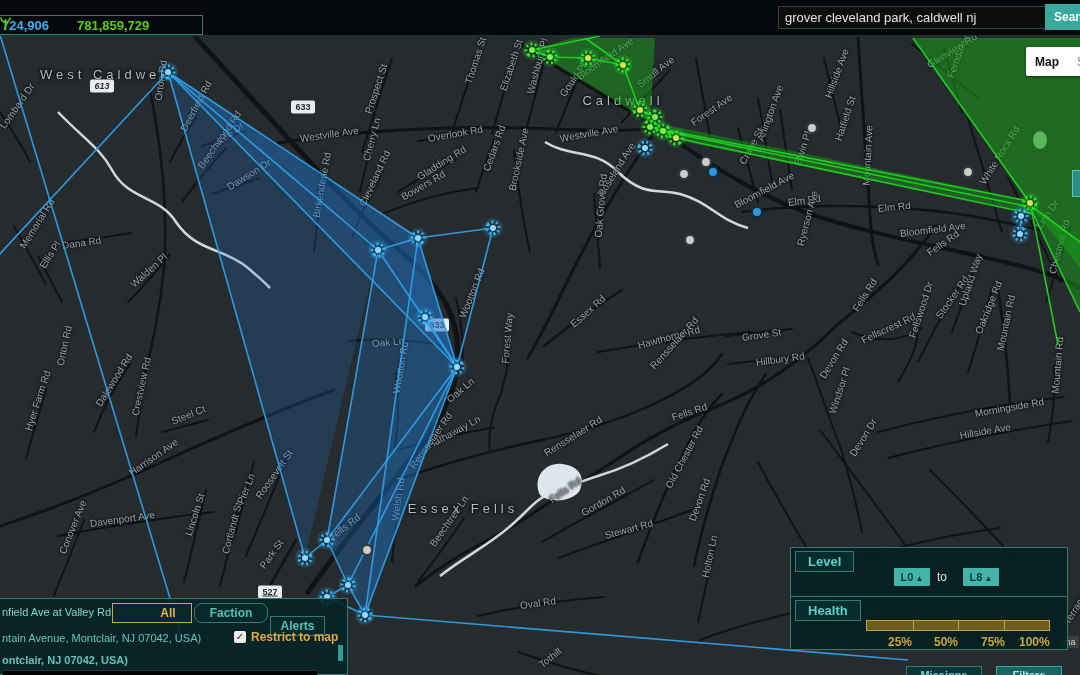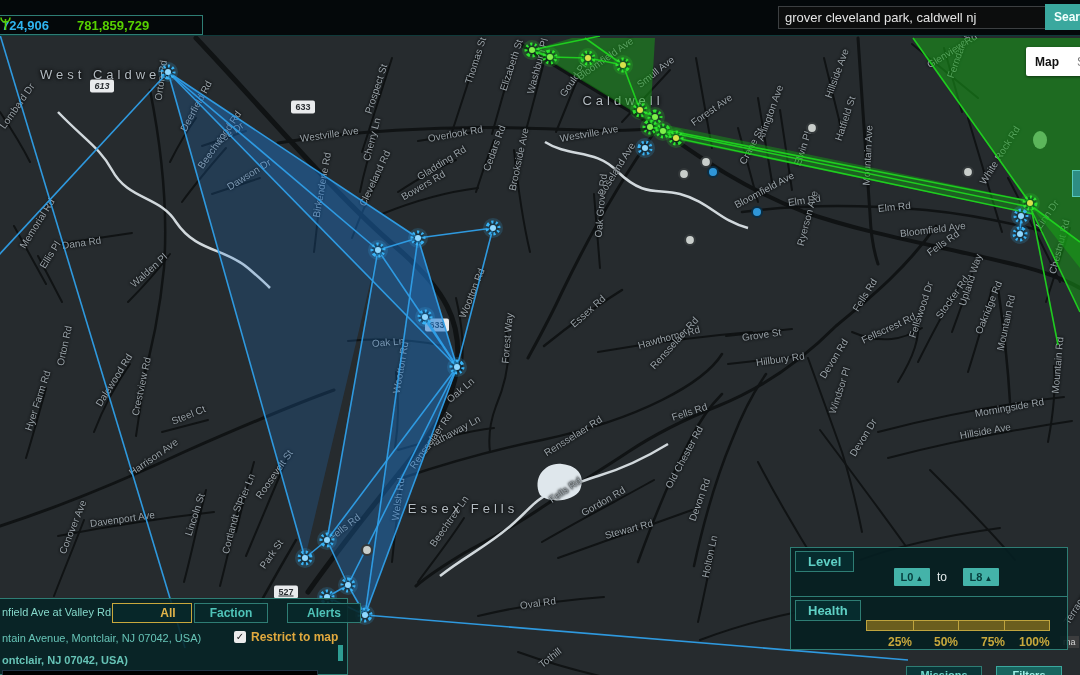--- a/index.html
+++ b/index.html
@@ -31,22 +31,22 @@
   .maptype .mt{font-size:12px;padding:0 9px;color:#7a7a7a;white-space:nowrap;}
   .maptype .mt.sel{color:#111;font-weight:bold;}
   .maptype .div{width:1px;height:18px;background:#d8d8d8;}
   .edgechip{position:absolute;left:1072px;top:170px;width:8px;height:25px;background:#2e8d84;border:1px solid #57c9bd;z-index:24;}
   
   .comm{position:absolute;left:0;top:598px;width:348px;height:77px;background:rgba(6,35,37,.88);
     border:1px solid #2e7d74;border-left:none;box-sizing:border-box;z-index:32;}
   .tab{position:absolute;top:4px;height:20px;box-sizing:border-box;border:1px solid #2e7d74;background:rgba(8,40,42,.9);
     color:#4fc3b8;font-size:12px;font-weight:bold;text-align:center;line-height:18px;}
   .tab.all{left:112px;width:80px;border-color:#c8a83c;color:#e3b54a;padding-left:32px;}
-  .tab.faction{left:194px;width:74px;}
-  .tab.alerts{left:287px;width:74px;}
+  .tab.faction{left:194px;width:74px;border-radius:8px;}
+  .tab.alerts{left:270px;width:55px;margin-top:13px;}
   .msg{position:absolute;font-size:11px;color:#66c3b6;white-space:nowrap;}
   .msg.first{color:#8adcCe;color:#85d8ca;}
   .restrict{position:absolute;left:234px;top:31px;display:flex;align-items:center;gap:5px;}
   .cbx{width:12px;height:12px;background:#ececec;border-radius:2px;color:#1b1b1b;font-size:10px;
     line-height:12px;text-align:center;font-weight:bold;}
   .restrict span.lbl{color:#e0a93e;font-size:12px;font-weight:bold;}
   .scrollthumb{position:absolute;right:4px;top:46px;width:5px;height:16px;background:#2e9d93;}
   .comm-input{position:absolute;left:2px;top:71px;width:314px;height:10px;background:#000;border:1px solid #234;}
   
   .fpanel{position:absolute;left:790px;top:547px;width:278px;height:103px;background:rgba(5,31,33,.9);
@@ -273,21 +273,21 @@
       <span class="street" style="left: 705px; top: 572px; transform: rotate(-78deg);">Holton Ln</span>
       <span class="street" style="left: 520px; top: 600px; transform: rotate(-8deg);">Oval Rd</span>
       <span class="street" style="left: 540px; top: 660px; transform: rotate(-38deg);">Tothill</span>
       <span class="street" style="left: 1066px; top: 618px; transform: rotate(-58deg);">Terrace</span>
       <span class="town" style="left: 107px; top: 74px;">West Caldwell</span>
       <span class="town" style="left: 623px; top: 100px;">Caldwell</span>
       <span class="town" style="left: 463px; top: 508px;">Essex Fells</span>
       <span class="shield" style="left: 102px; top: 86px; font-style: italic;">613</span>
       <span class="shield" style="left: 303px; top: 107px;">633</span>
       <span class="shield" style="left: 437px; top: 325px;">633</span>
-      <span class="shield" style="left: 286px; top: 592px; text-decoration: underline;">527</span>
+      <span class="shield" style="left: 270px; top: 592px; text-decoration: underline;">527</span>
     </div>
 
   <div id="overlaywrap">
       <svg id="overlay" width="1080" height="675">
         <g>
           <polygon points="532,50 572,38 655,38 650,122" fill="#17a017" fill-opacity="0.5"></polygon>
           <polygon points="913,38 1080,38 1080,268 1030,205" fill="#17a017" fill-opacity="0.55"></polygon>
           <polygon points="652,122 1028,200 1033,214 658,136" fill="#17a017" fill-opacity="0.45"></polygon>
           <polygon points="1030,205 1080,242 1080,312" fill="#17a017" fill-opacity="0.5"></polygon>
           <polygon points="168,72 378,250 418,238" fill="#1e7bd4" fill-opacity="0.28"></polygon>

